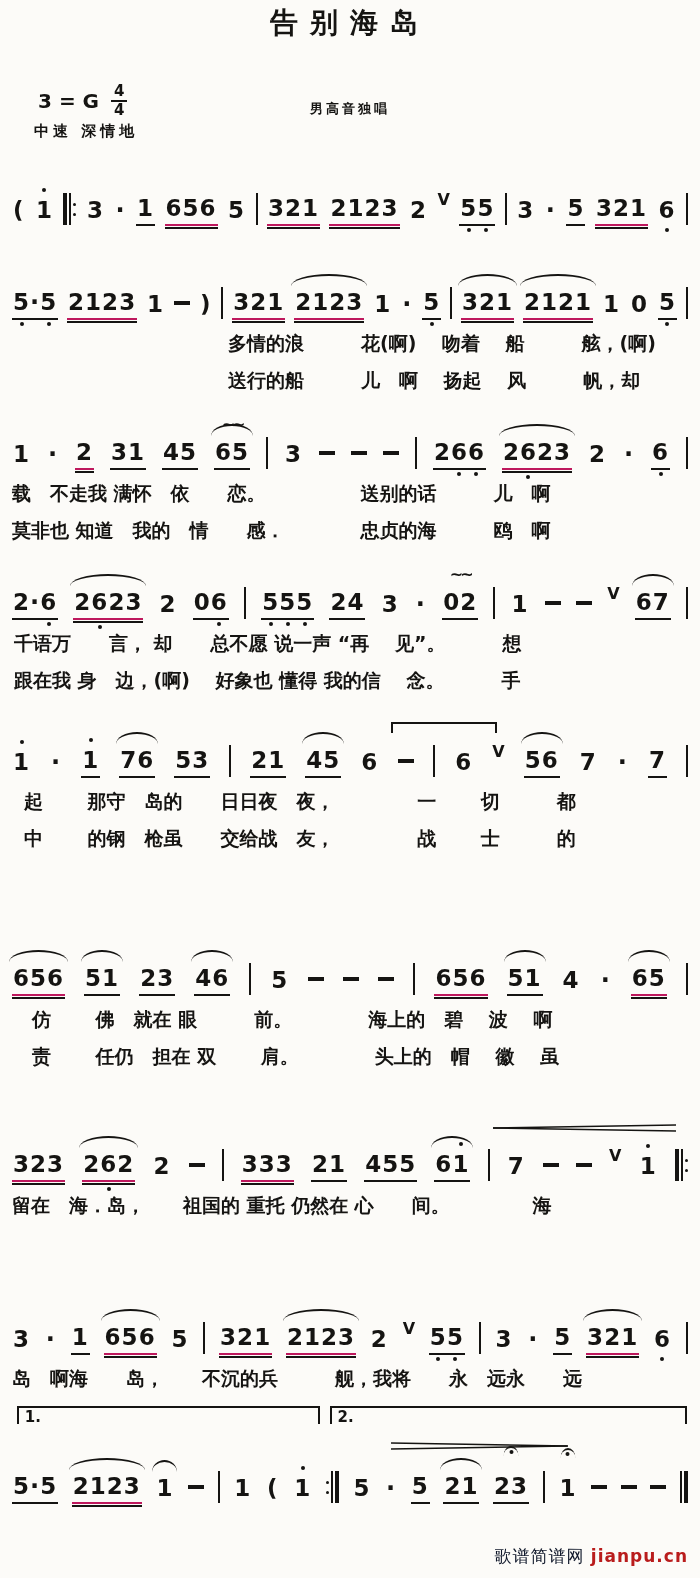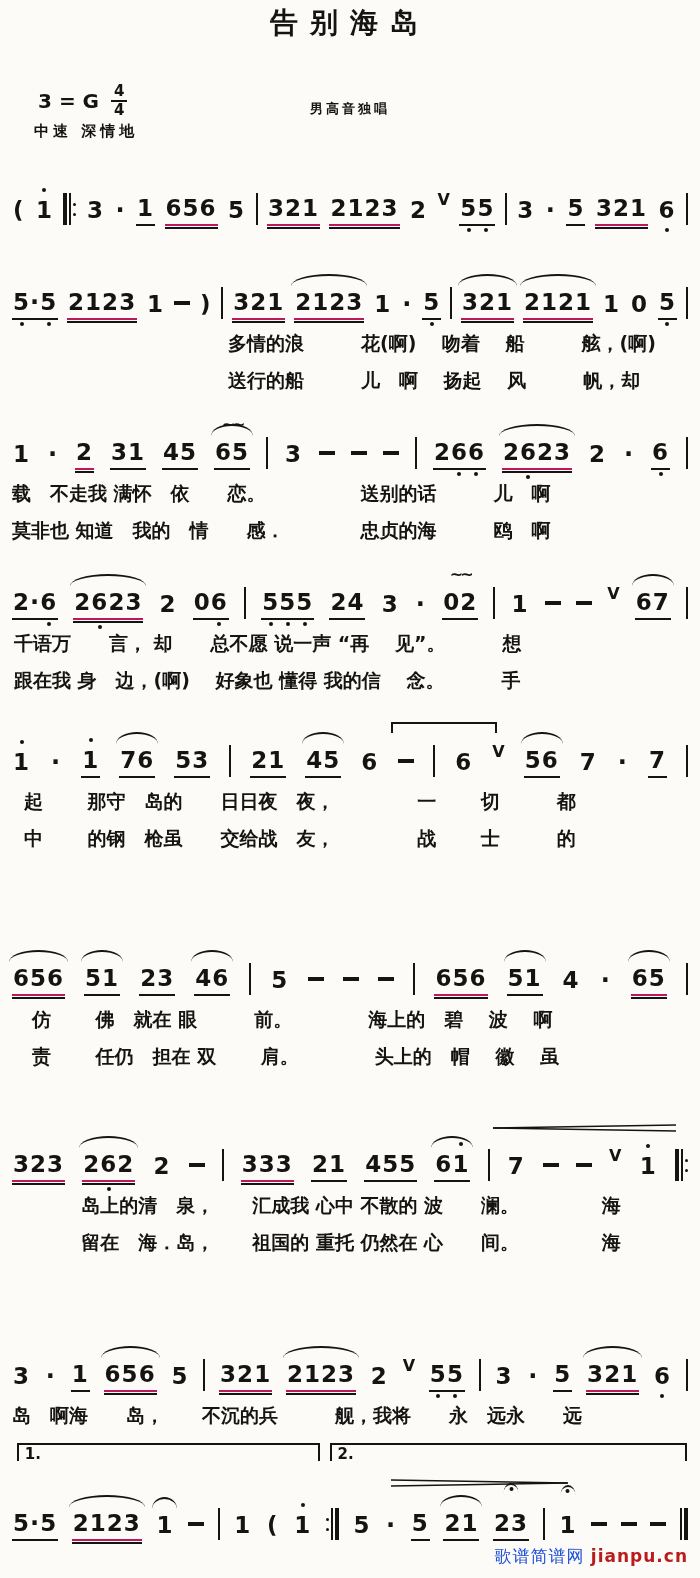--- a/index.html
+++ b/index.html
@@ -27,21 +27,21 @@
   .tempo{position:absolute;left:24px;top:122px;font-size:15px;font-weight:bold;letter-spacing:4px;}
 
   
   .system{position:relative;padding-top:30px;}
   .system:nth-of-type(1){margin-top:12px;}
   .system:nth-of-type(2){margin-top:30px;}
   .system:nth-of-type(3){margin-top:12px;}
   .system:nth-of-type(4){margin-top:12px;}
   .system:nth-of-type(5){margin-top:20px;}
   .system:nth-of-type(6){margin-top:80px;}
-  .system:nth-of-type(7){margin-top:48px;text-align:center;}
+  .system:nth-of-type(7){margin-top:48px;}
   .system:nth-of-type(8){margin-top:72px;}
   .system:nth-of-type(9){margin-top:10px;padding-top:68px;}
 
   .notes{display:flex;justify-content:space-between;align-items:flex-end;padding:0 2px;}
   .note{position:relative;font-weight:bold;font-size:23px;line-height:28px;white-space:nowrap;}
   .note .txt{display:inline-block;position:relative;padding:0 1px 2px;}
   .note.u1 .txt{border-bottom:2px solid #151412;}
   .note.u2 .txt{border-bottom:2px solid #be185d;}
   .note.u2 .txt::after{content:"";position:absolute;left:0;right:0;bottom:-5px;height:2px;background:#151412;}
   .ch{position:relative;display:inline-block;letter-spacing:1px;}
@@ -317,21 +317,20 @@
           <span class="note"><span class="txt"><span class="ch">1<i class="odot above"></i></span></span></span>
           <span class="barline">
             <i class="bl thick"></i>
             <i class="bl"></i>
             <i class="bdots">
               <b></b>
               <b></b>
             </i>
           </span>
         </div>
-        <div class="lyric" style="padding-left: 2px;">岛上的清　泉，　　汇成我 心中 不散的 波　　澜。　　　　 海</div>
         <div class="lyric" style="padding-left: 2px;">留在　海．岛，　　祖国的 重托 仍然在 心　　间。　　　　 海</div>
       </div>
       <div class="system">
         <div class="notes">
           <span class="note"><span class="txt"><span class="ch">3</span></span></span>
           <span class="note"><span class="txt"><span class="ch augdot">·</span></span></span>
           <span class="note u1"><span class="txt"><span class="ch">1</span></span></span>
           <span class="note u2"><span class="txt"><span class="ch">6</span><span class="ch">5</span><span class="ch">6</span></span><i class="slur"></i></span>
           <span class="note"><span class="txt"><span class="ch">5</span></span></span>
           <span class="barline">
@@ -406,17 +405,17 @@
           <span class="note"><span class="dashbar"></span></span>
           <span class="barline">
             <i class="bl"></i>
             <i class="bl thick"></i>
           </span>
         </div>
       </div>
     </div>
 
   <div class="watermark">
-    <span class="wm-site" style="color: #1d4ed8; margin-top: 25px;">歌谱简谱网</span>
+    <span class="wm-site" style="color: #0f172a; margin-top: 25px;">歌谱简谱网</span>
     <span class="wm-url" style="color: #b91c1c;">jianpu.cn</span>
   </div>
 
 </div>
 
 </body></html>

